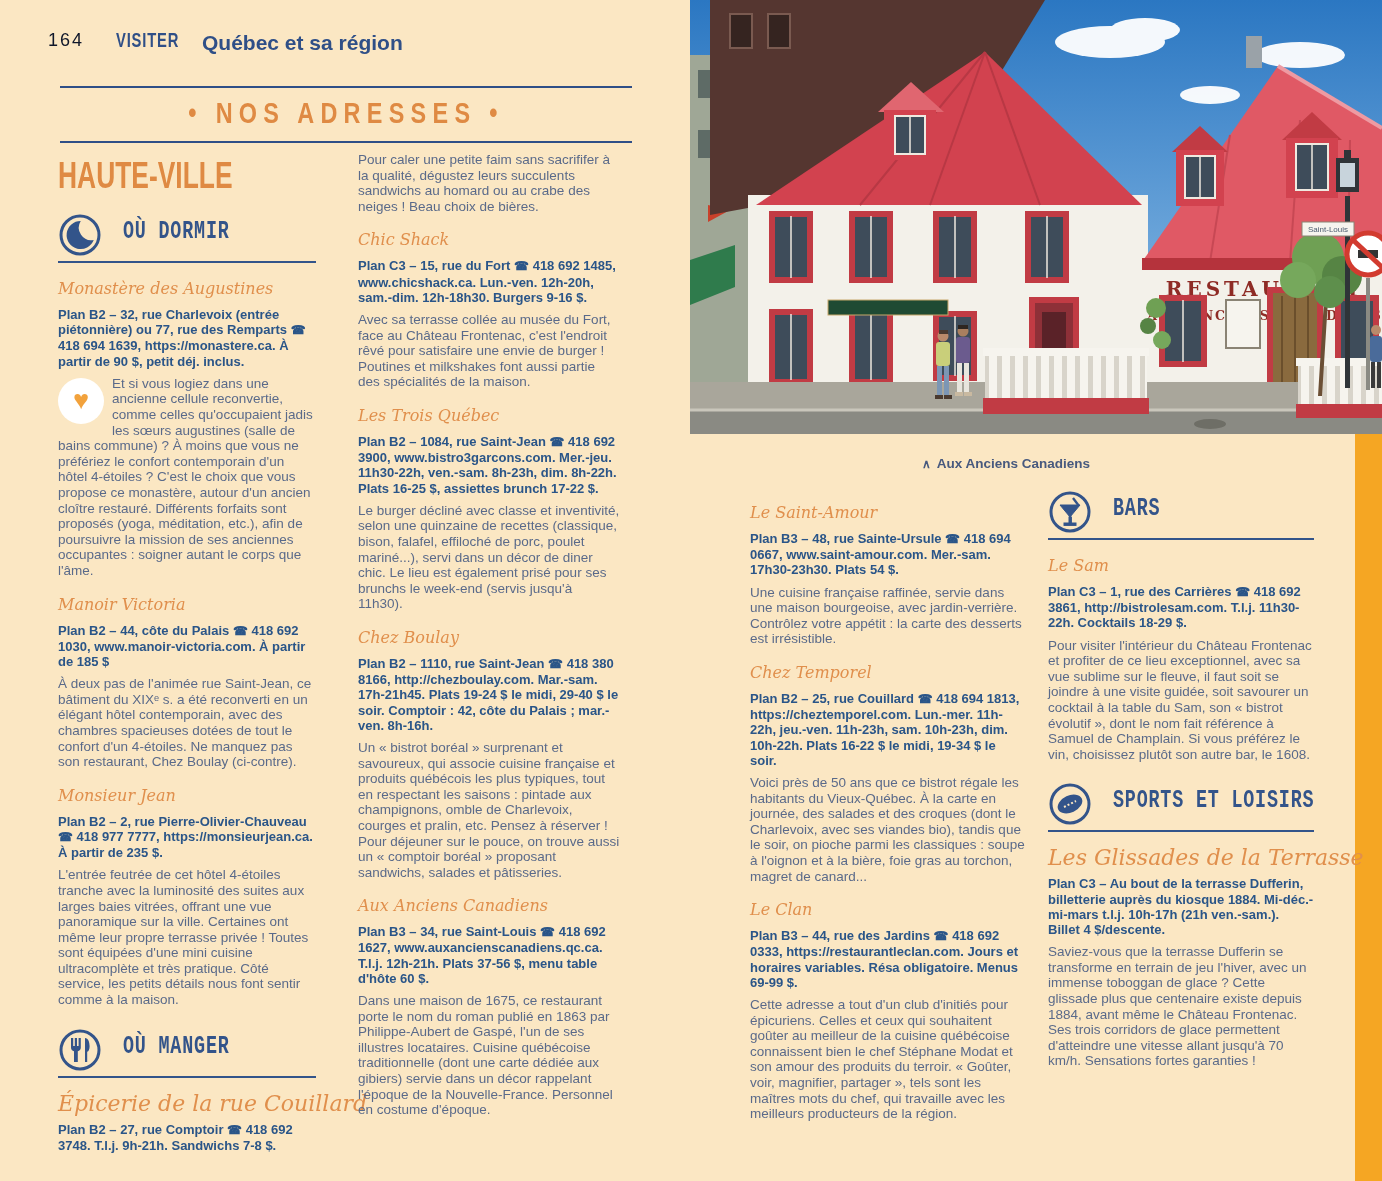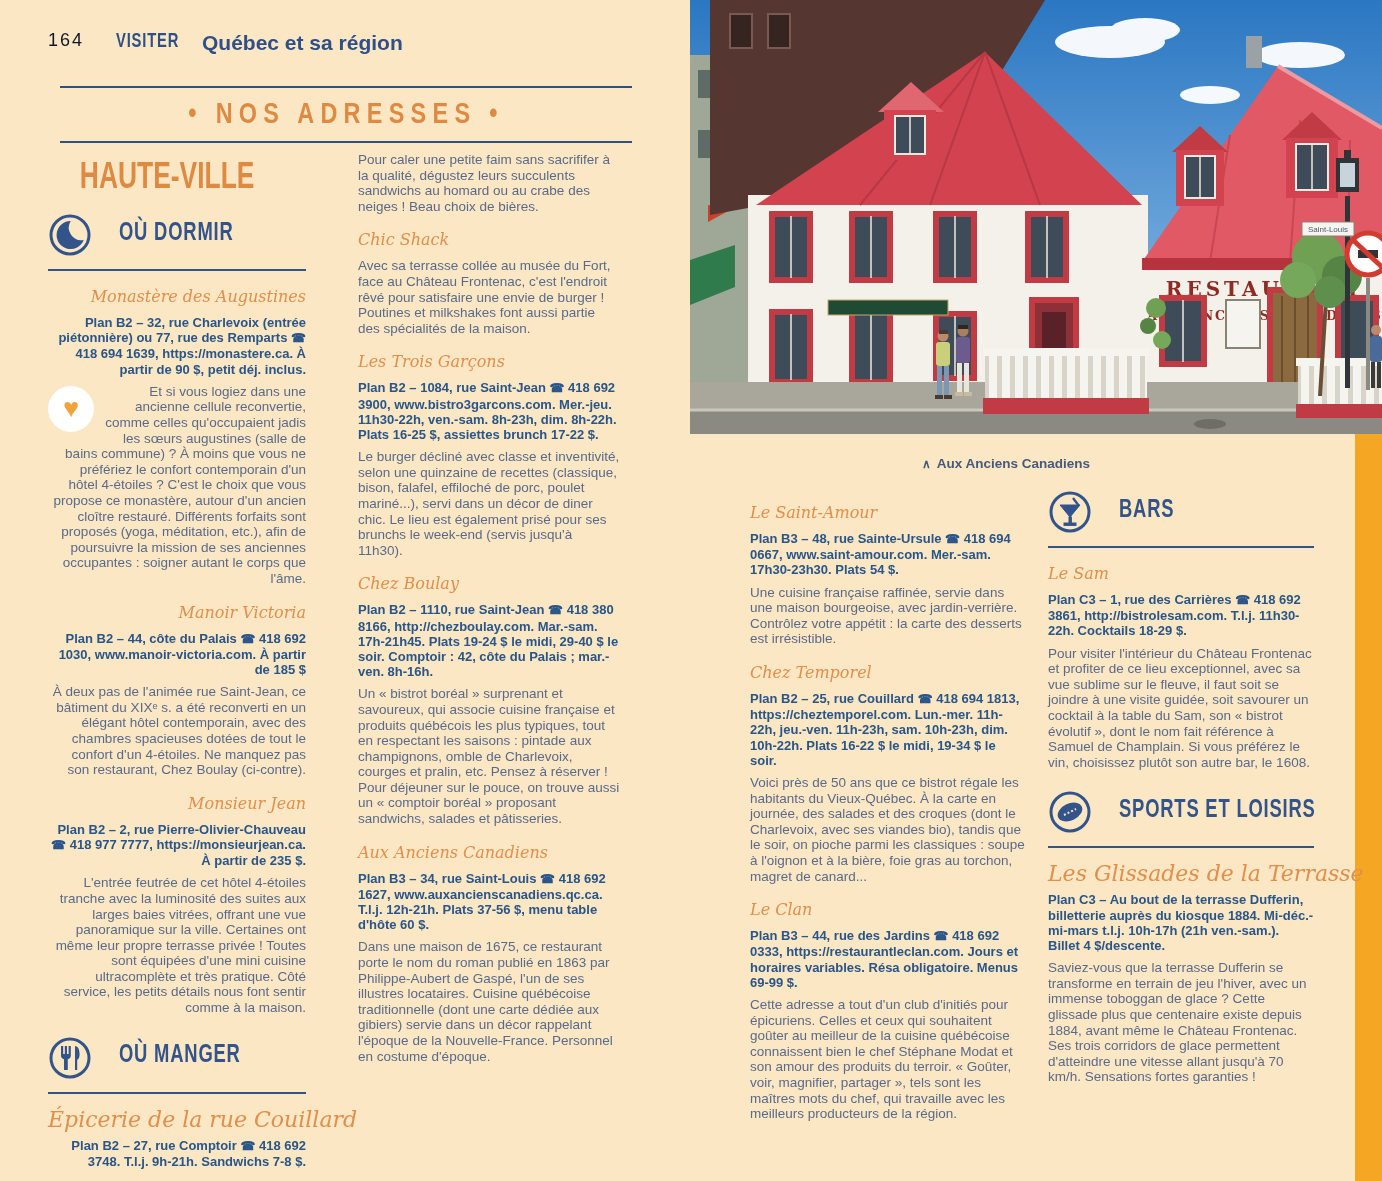--- a/index.html
+++ b/index.html
@@ -10,22 +10,22 @@
   .kicker{position:absolute;left:116px;top:29px;font-size:18px;font-weight:700;color:#2F4F87;
           transform:scale(.82,1.12);transform-origin:left top;letter-spacing:1px;}
   .kicker-sub{position:absolute;left:180px;top:31px;font-size:21px;font-weight:700;color:#2F4F87;margin-left:22px;}
   .rule{position:absolute;left:60px;width:572px;height:2px;background:#2F4F87;}
   .band-title{position:absolute;left:60px;top:95px;width:572px;text-align:center;color:#DF8A43;
               font-size:26px;font-weight:700;letter-spacing:7px;transform:scale(.9,1.15);transform-origin:center top;}
   
   .col{position:absolute;}
   .region{color:#DF8A43;font-size:33px;font-weight:800;transform:scale(.8,1.1);transform-origin:left top;
           letter-spacing:0;margin:0 0 14px 0;white-space:nowrap;}
-  .sec-head{display:flex;align-items:center;gap:27px;border-bottom:2px solid #33548A;
-            padding-bottom:20px;margin:20px 0 8px 0;}
+  .sec-head{display:flex;align-items:center;gap:21px;border-bottom:2px solid #33548A;
+            padding-bottom:12px;margin:20px 0 8px 0;font-family:Liberation Mono, monospace;}
   .sec-head .badge{flex:0 0 auto;width:44px;height:44px;margin-bottom:-8px;}
   .sec-label{color:#33548A;font-size:23px;font-weight:800;transform:scale(.8,1.1);transform-origin:left center;
              white-space:nowrap;letter-spacing:1px;}
   .venue-name{font-family:"DejaVu Serif",serif;font-style:italic;color:#E08F4C;font-size:16px;
               line-height:28px;margin:12px 0 4px 0;white-space:nowrap;}
   .vn-small{font-size:22px;}
   p.info{font-size:13px;line-height:15.2px;font-weight:700;color:#2A5588;margin:0 0 7px 0;}
   p.body{font-size:13.5px;line-height:15.6px;color:#5A6A8A;margin:0 0 9px 0;}
   .phone{font-size:12px;}
   .heart-badge{float:left;width:46px;height:46px;border-radius:50%;background:#FFFFFF;
@@ -239,21 +239,21 @@
             <rect x="687" y="362" width="4" height="26" fill="#3A3A3A"></rect>
         </g>
       </g>
     </svg>
   </div>
   <div class="caption">
     <span class="chev">∧</span><span>Aux Anciens Canadiens</span>
   </div>
   <div class="accent-strip"></div>
 
-  <div class="col" style="left:48px;top:155px;width:258px;text-align:right;">
+  <div class="col" style="left:58px;top:155px;width:258px;">
     <div class="region">HAUTE-VILLE</div>
 
     <div class="sec-head">
       <svg class="badge" viewBox="0 0 44 44">
         <circle cx="22" cy="22" r="19" fill="none" stroke="#33548A" stroke-width="3"></circle>
         <path d="M27 9a14 14 0 1 0 6.5 22A12.5 12.5 0 0 1 27 9z" fill="#33548A" transform="rotate(-18 22 22)"></path>
       </svg>
       <span class="sec-label">OÙ DORMIR</span>
     </div>
 
@@ -319,25 +319,32 @@
         <span>T.l.j. 9h-21h. Sandwichs 7-8 $.</span>
       </p>
     </div>
   </div>
 
   <div class="col" style="left:358px;top:152px;width:262px;">
     <p class="body">Pour caler une petite faim sans sacrififer à la qualité, dégustez leurs succulents sandwichs au homard ou au crabe des neiges ! Beau choix de bières.</p>
 
     <div>
       <div class="venue-name">Chic Shack</div>
+      <p class="info">
+        <span>Plan C3</span>
+        <span>– 15, rue du Fort</span>
+        <span class="phone">☎</span>
+        <span>418 692 1485,</span>
+        <span>www.chicshack.ca. Lun.-ven. 12h-20h, sam.-dim. 12h-18h30. Burgers 9-16 $.</span>
+      </p>
       <p class="body">Avec sa terrasse collée au musée du Fort, face au Château Frontenac, c'est l'endroit rêvé pour satisfaire une envie de burger ! Poutines et milkshakes font aussi partie des spécialités de la maison.</p>
     </div>
 
     <div>
-      <div class="venue-name">Les Trois Garçons</div>
+      <div class="venue-name">Les Trois Québec</div>
       <p class="info">
         <span>Plan B2</span>
         <span>– 1084, rue Saint-Jean</span>
         <span class="phone">☎</span>
         <span>418 692 3900,</span>
         <span>www.bistro3garcons.com. Mer.-jeu. 11h30-22h, ven.-sam. 8h-23h, dim. 8h-22h. Plats 16-25 $, assiettes brunch 17-22 $.</span>
       </p>
       <p class="body">Le burger décliné avec classe et inventivité, selon une quinzaine de recettes (classique, bison, falafel, effiloché de porc, poulet mariné...), servi dans un décor de diner chic. Le lieu est également prisé pour ses brunchs le week-end (servis jusqu'à 11h30).</p>
     </div>
 

